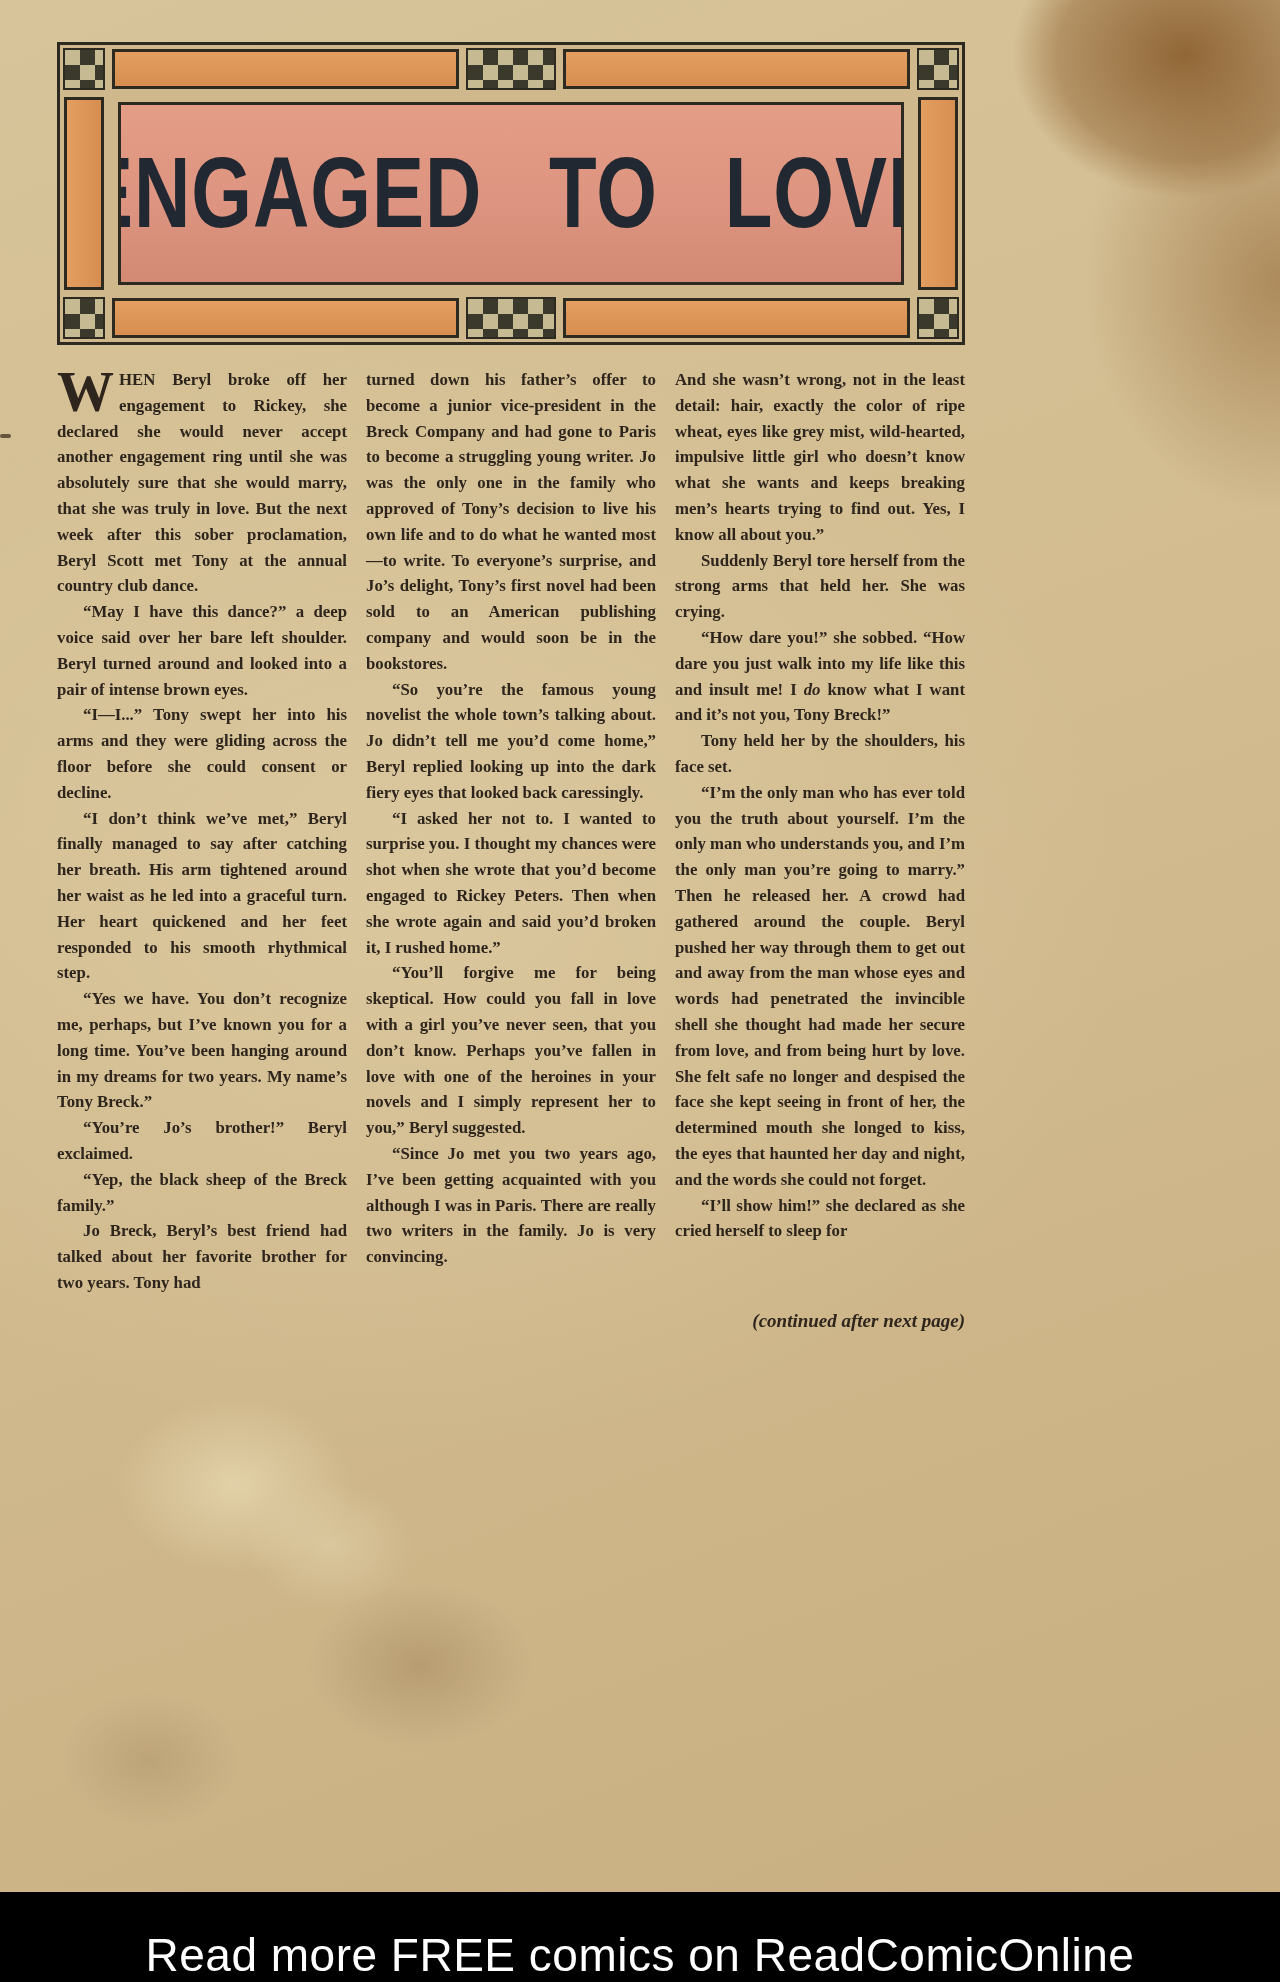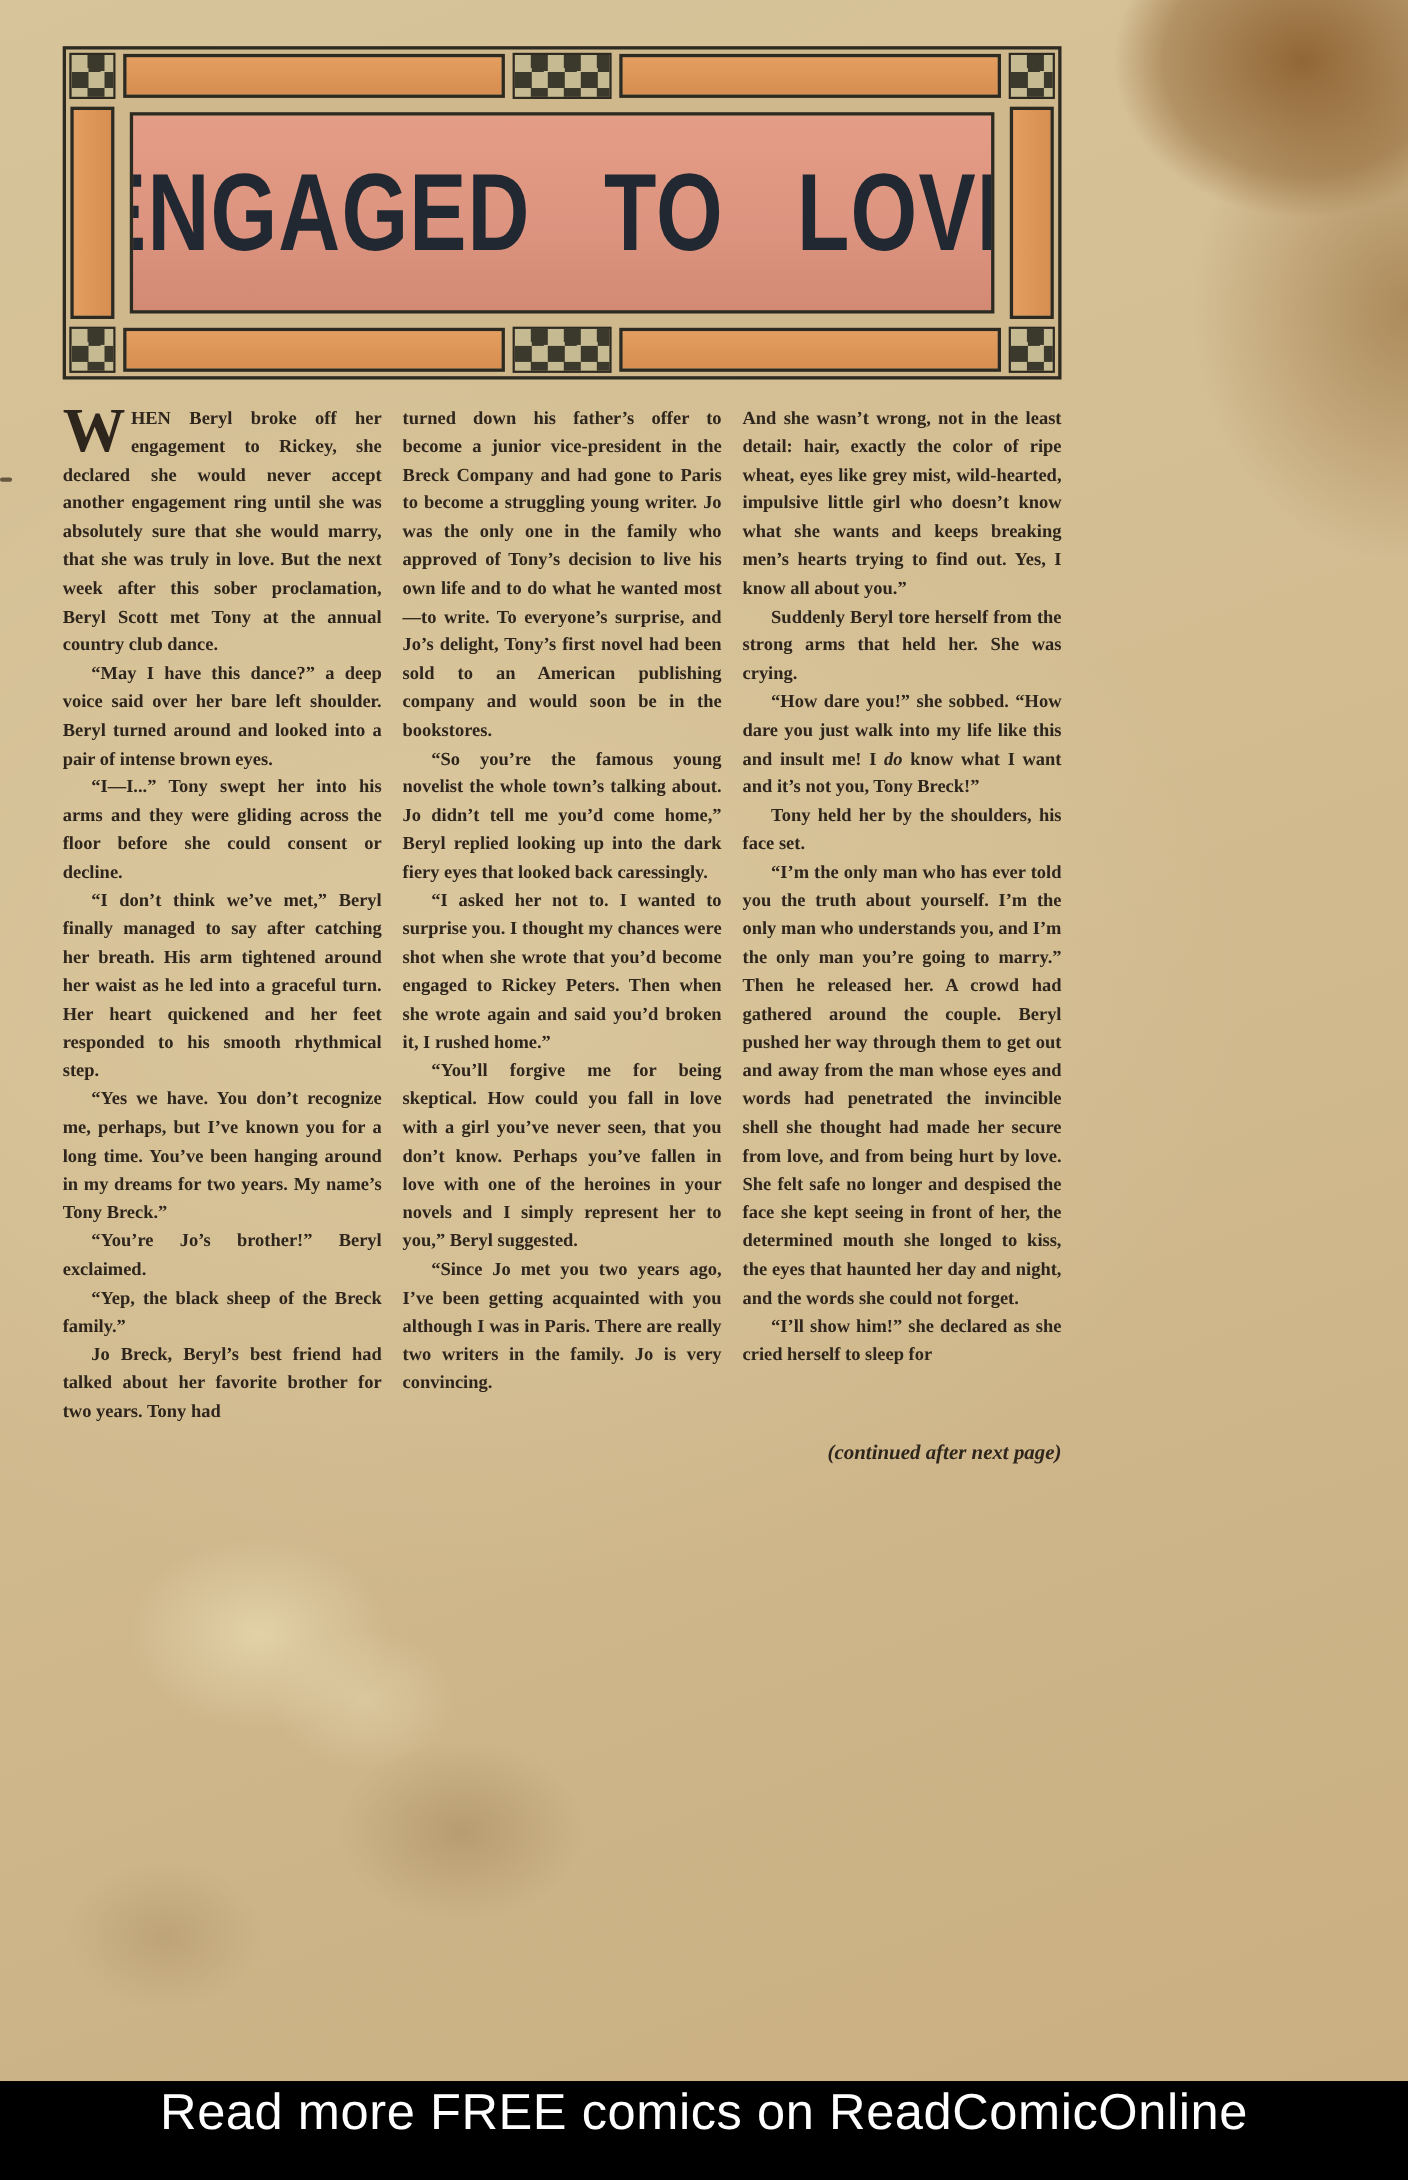--- a/index.html
+++ b/index.html
@@ -118,21 +118,21 @@
     width: 11px; height: 4px;
     background: #4a3c28; border-radius: 2px;
     opacity: 0.8;
   }
 
   
   .footer {
     position: absolute; left: 0; bottom: 0;
     width: 100%; height: 90px;
     background: #000;
-    display: flex; align-items: flex-start; justify-content: center;
+    display: flex; align-items: flex-end; justify-content: center;
   }
   .footer span {
     color: #fff;
     font-family: "Liberation Sans", sans-serif;
     font-size: 46px;
     letter-spacing: 0.5px;
   }
 </style>
 </head>
 <body>

